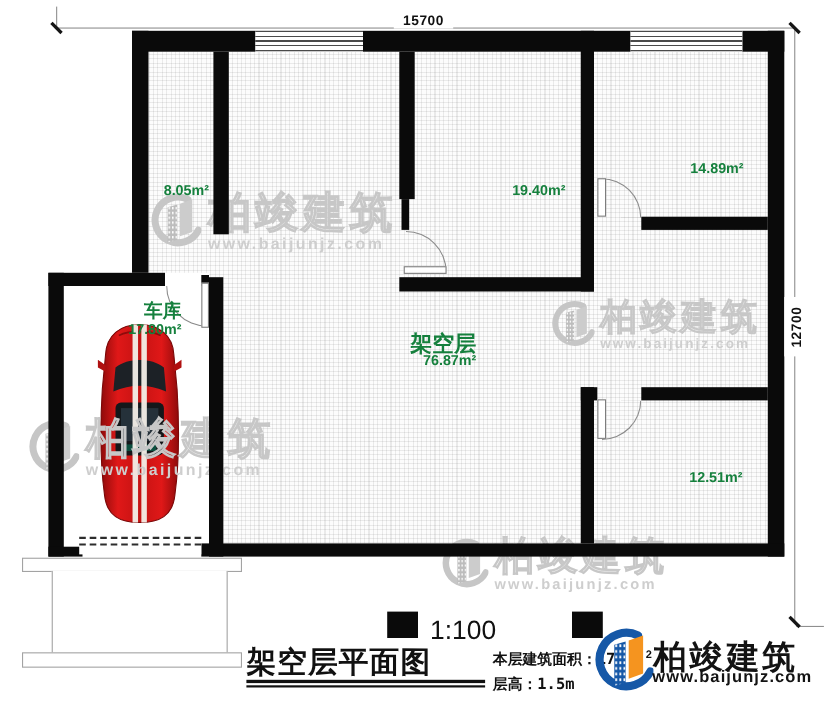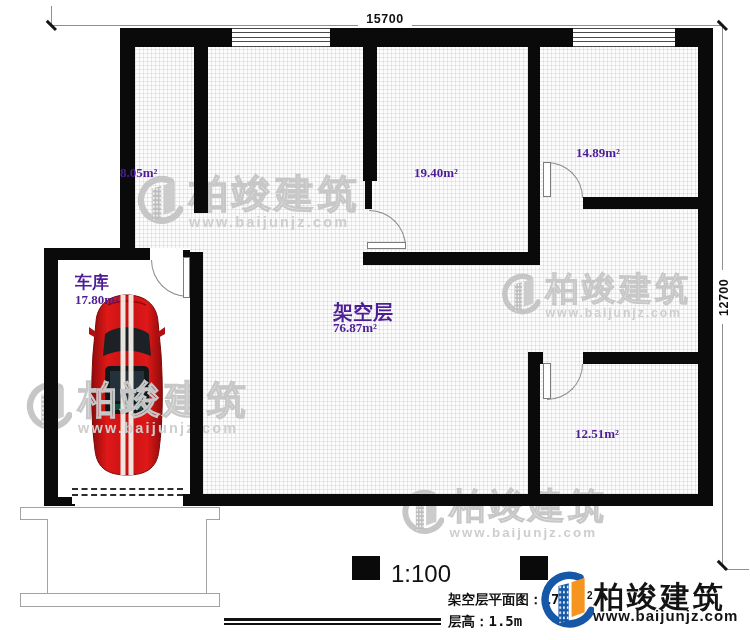--- a/index.html
+++ b/index.html
@@ -12,21 +12,21 @@
        repeating-linear-gradient(0deg, rgba(70,70,70,.10) 0 1px, transparent 1px 4px),
        repeating-linear-gradient(90deg, rgba(70,70,70,.10) 0 1px, transparent 1px 4px);}
   .whitefloor{position:absolute;z-index:1;background:#ffffff;}
   .window{position:absolute;z-index:5;background:#fff;
      background-image:repeating-linear-gradient(180deg,#4a4a4a 0 1px,transparent 1px 4.4px);}
   .arc{position:absolute;z-index:5;}
   .arc.ne{border-top:1.4px solid #8a8a8a;border-right:1.4px solid #8a8a8a;border-top-right-radius:100%;}
   .arc.se{border-bottom:1.4px solid #8a8a8a;border-right:1.4px solid #8a8a8a;border-bottom-right-radius:100%;}
   .arc.sw{border-bottom:1.4px solid #8a8a8a;border-left:1.4px solid #8a8a8a;border-bottom-left-radius:100%;}
   .panel{position:absolute;z-index:5;background:#fff;border:1px solid #7d7d7d;box-sizing:border-box;}
-  .room-label{position:absolute;z-index:5;font-weight:bold;text-align:left;color:#4c1d95;font-family:Liberation Serif, serif;}
+  .room-label{position:absolute;z-index:5;font-weight:bold;text-align:right;color:#15803d;}
   .area{font-size:13px;}
   .dimline{position:absolute;background:#8f8f8f;z-index:6;}
   .tick{position:absolute;width:13px;height:2.6px;background:#151515;transform:rotate(45deg);z-index:7;}
   .dimlabel{position:absolute;z-index:7;background:#fff;font-size:12.5px;font-weight:bold;
             text-align:center;letter-spacing:.5px;}
   .vert{writing-mode:vertical-rl;transform:rotate(180deg);}
   .watermark{position:absolute;z-index:3;display:flex;align-items:flex-start;pointer-events:none;}
   .wm-text{margin-left:6px;}
   .wm-big{font-size:39px;font-weight:800;letter-spacing:4px;line-height:1.0;
           color:rgba(0,0,0,0.04);-webkit-text-stroke:1.1px #c7c7c7;white-space:nowrap;}
@@ -183,25 +183,26 @@
   <div class="dimline" style="left:724px;top:569px;width:25px;height:1px;"></div>
   <div class="tick" style="left:45px;top:24px;"></div>
   <div class="tick" style="left:716px;top:24px;"></div>
   <div class="tick" style="left:716px;top:564px;"></div>
   <div class="dimlabel" style="left:358px;top:12px;width:54px;">15700</div>
   <div class="dimlabel vert" style="left:713px;top:270px;height:54px;width:22px;line-height:22px;">12700</div>
 
   <div class="col-marker" style="left:352px;top:556px;width:28px;height:24px;"></div>
   <div class="col-marker" style="left:520px;top:556px;width:28px;height:24px;"></div>
 
+  <div class="footer-title" style="left:224px;top:584px;">架空层平面图</div>
   <div class="uline" style="left:224px;top:618px;width:217px;height:3px;"></div>
   <div class="uline" style="left:224px;top:623px;width:217px;height:2px;"></div>
   <div class="footer-scale" style="left:391px;top:560px;">1:100</div>
 
-  <div class="stat" style="left:448px;top:591px;"><span>架空层平面图：</span><span class="val">17</span></div>
+  <div class="stat" style="left:448px;top:591px;"><span>本层建筑面积：</span><span class="val">17</span></div>
   <div class="sup" style="left:587px;top:590px;">2</div>
   <div class="stat" style="left:448px;top:613px;"><span>层高：</span><span class="val">1.5m</span></div>
 
   <svg class="logo-icon" style="left:536px;top:567px;" width="58" height="70" viewBox="0 0 62 70">
     <path d="M47,9 A26,26 0 1 0 59,44" fill="none" stroke="#1658a7" stroke-width="8" stroke-linecap="round"></path>
     <path d="M38,14 L52,9 L52,46 L38,51 Z" fill="#f5941f"></path>
     <path d="M24,18 L35,15 L35,55 L24,58 Z" fill="#1658a7"></path>
     <path d="M24,18 L35,15 L35,55 L24,58 Z" fill="url(#wdots)"></path>
   </svg>
   <div class="brand-name" style="left:594px;top:577px;">柏竣建筑</div>

